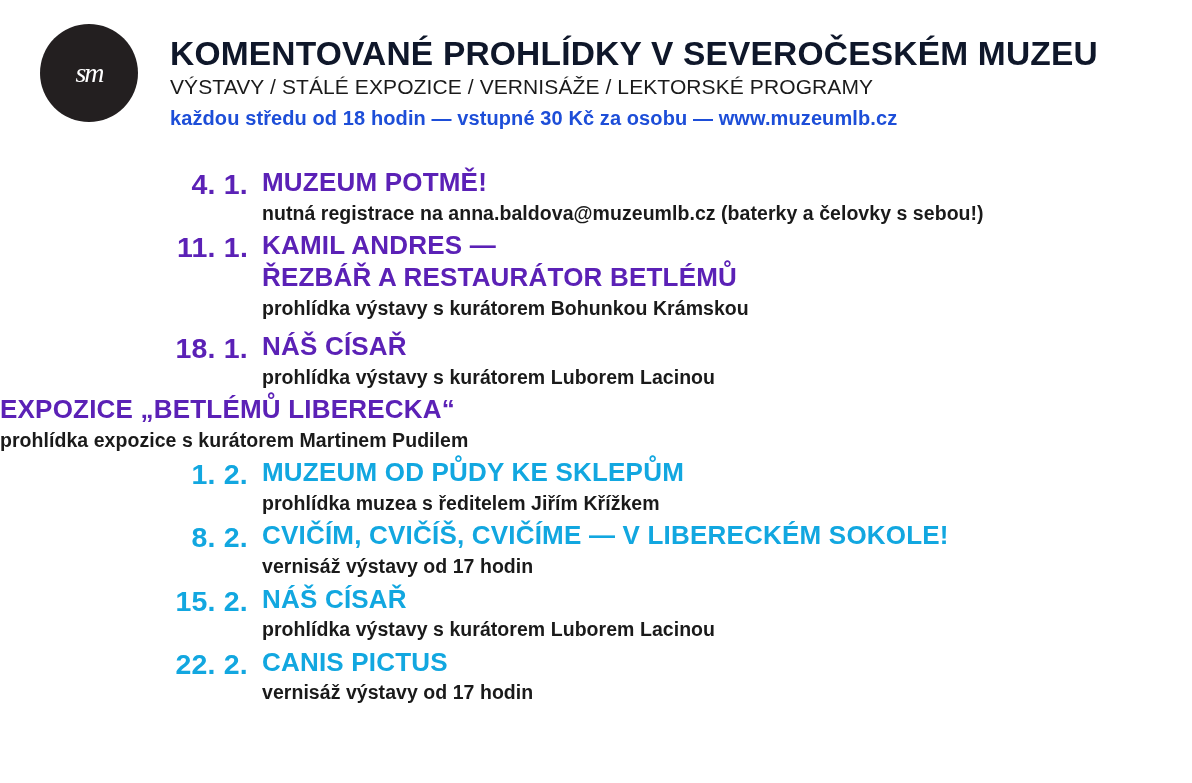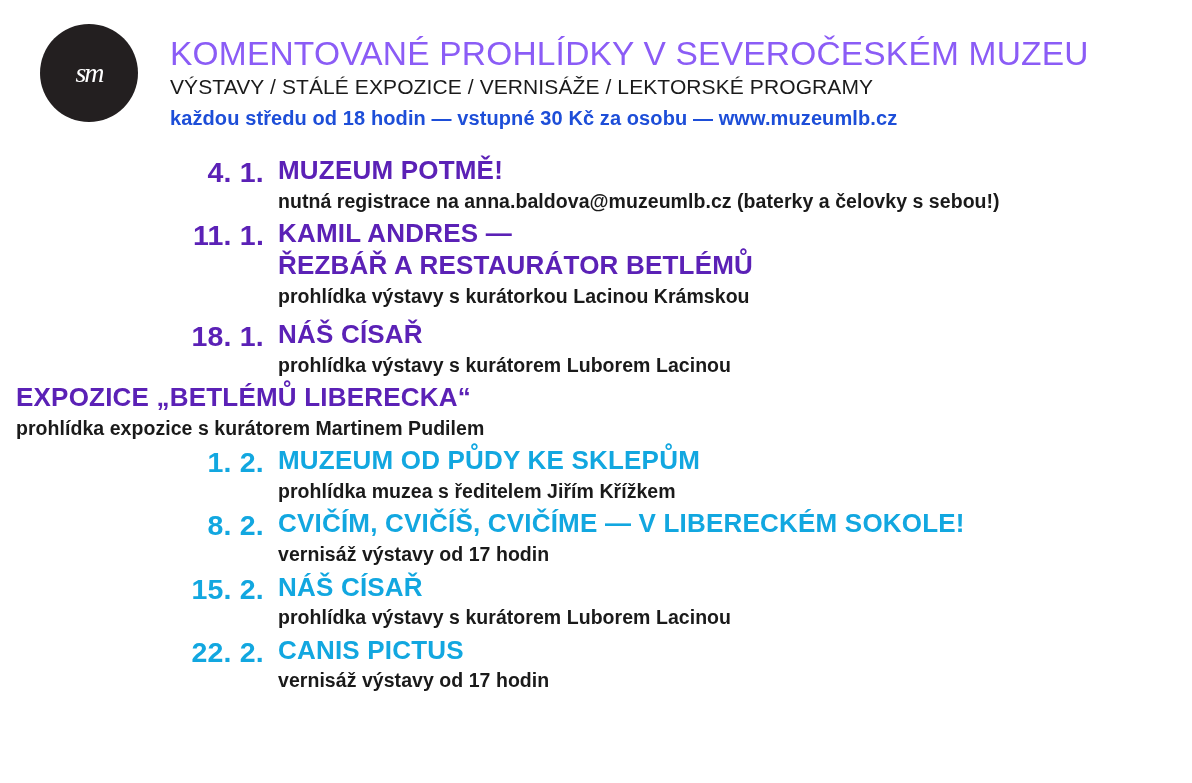--- a/index.html
+++ b/index.html
@@ -53,23 +53,23 @@
     line-height: 1;
   }
 
   .header-text {
     margin-left: 32px;
     padding-top: 16px;
   }
 
   .title-main {
     font-size: 33.5px;
-    font-weight: normal;
+    font-weight: bold;
     letter-spacing: 0.2px;
-    color: #8b5cf6;
+    color: #0f172a;
     line-height: 1.08;
     white-space: nowrap;
   }
   .title-sub {
     font-size: 21px;
     font-weight: normal;
     color: #1a1a1a;
     line-height: 1.25;
     margin-top: 2px;
     letter-spacing: 0.1px;
@@ -79,22 +79,22 @@
     font-size: 20px;
     font-weight: bold;
     color: #1d4ed8;
     margin-top: 7px;
     letter-spacing: 0.1px;
     white-space: nowrap;
   }
 
   
   .program {
-    margin-top: 25px;
-    padding-left: 16px;
+    margin-top: 37px;
+    padding-left: 0;
   }
 
   .event {
     display: flex;
     align-items: flex-start;
     margin-bottom: 4px;
   }
 
   .event-date {
     width: 262px;
@@ -156,21 +156,21 @@
         <div class="event-date purple">4. 1.</div>
         <div class="event-body">
           <div class="event-title purple"><span>MUZEUM POTMĚ!</span></div>
           <div class="event-note">nutná registrace na anna.baldova@muzeumlb.cz (baterky a čelovky s sebou!)</div>
         </div>
       </div>
       <div class="event tight">
         <div class="event-date purple">11. 1.</div>
         <div class="event-body">
           <div class="event-title purple"><span>KAMIL ANDRES —</span><span class="line2">ŘEZBÁŘ A RESTAURÁTOR BETLÉMŮ</span></div>
-          <div class="event-note">prohlídka výstavy s kurátorkou Lacinou Krámskou</div>
+          <div class="event-note">prohlídka výstavy s kurátorem Bohunkou Krámskou</div>
         </div>
       </div>
       <div class="event">
         <div class="event-date purple">18. 1.</div>
         <div class="event-body">
           <div class="event-title purple"><span>NÁŠ CÍSAŘ</span></div>
           <div class="event-note">prohlídka výstavy s kurátorem Luborem Lacinou</div>
         </div>
       </div>
       <div class="event">

